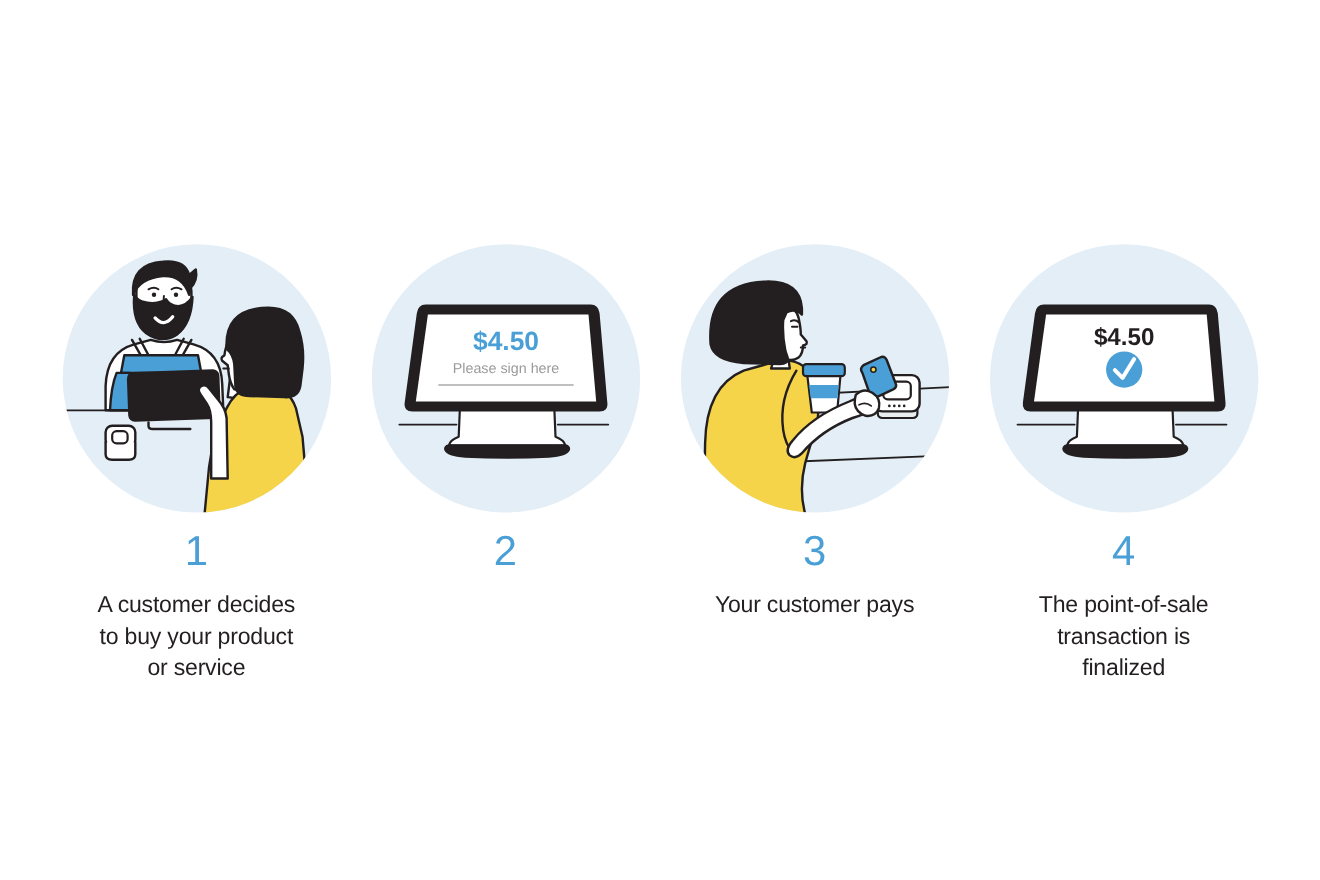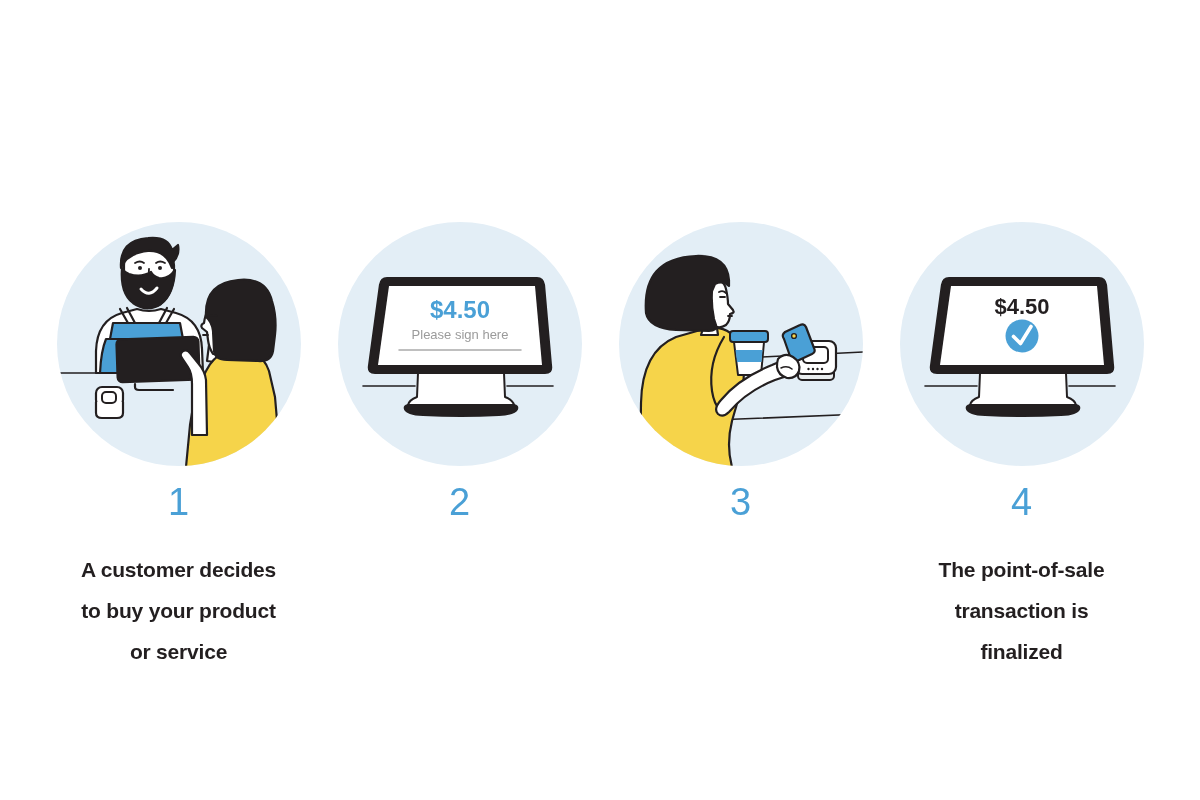--- a/index.html
+++ b/index.html
@@ -12,21 +12,21 @@
   *{box-sizing:border-box;margin:0;padding:0;}
   html,body{width:1200px;height:800px;background:#ffffff;overflow:hidden;
     font-family:"Liberation Sans", sans-serif;}
   .canvas{width:1200px;height:800px;position:relative;}
   .steps-row{display:flex;justify-content:center;gap:35px;padding-top:221px;}
   .step{width:246px;text-align:center;}
   .circle-wrap{width:246px;height:246px;}
   .circle-wrap svg{display:block;width:246px;height:246px;}
   .step-number{margin-top:16px;font-size:38px;line-height:1;font-weight:400;
     color:var(--accent-blue);}
-  .step-caption{margin-top:28px;font-size:21px;line-height:41px;font-weight:bold;
+  .step-caption{margin-top:14px;font-size:21px;line-height:29px;font-weight:normal;
     color:var(--ink-dark);white-space:pre-line;letter-spacing:-0.2px;}
   
   g.art{stroke:var(--ink-dark);stroke-width:2.2;stroke-linecap:round;
     stroke-linejoin:round;fill:none;}
   .f-ink{fill:var(--ink-dark);}
   .f-white{fill:#ffffff;}
   .f-blue{fill:var(--accent-blue);}
   .f-yellow{fill:var(--highlight-yellow);}
   .f-bg{fill:var(--pale-blue-bg);}
   .f-ltgray{fill:#E9EDEF;}
@@ -174,20 +174,21 @@
             </g>
             <g>
               <path class="f-white" d="M103 179 C116 163 134 152 154 144 L161 141 Q165 140 166 144 L168 152 Q168 156 163 157 L157 159 C139 166 123 177 111 191 Q105 197 100 193 Q95 188 103 179 Z"></path>
               <path class="f-white" d="M160 138 Q167 131 175 136 Q183 141 181 150 Q178 158 169 157 Q160 154 159 146 Q159 141 160 138 Z"></path>
               <path class="thin" d="M163 147 Q169 144 174 148"></path>
             </g>
           </g>
         </svg>
       </div>
       <div class="step-number">3</div>
+      <div class="step-caption">Your customer pays</div>
     </div>
 
     <div class="step">
       <div class="circle-wrap">
         <svg viewBox="0 0 246 246">
           <defs>
               <clipPath id="clip4">
                 <circle cx="123" cy="123" r="122"></circle>
               </clipPath>
             </defs>

